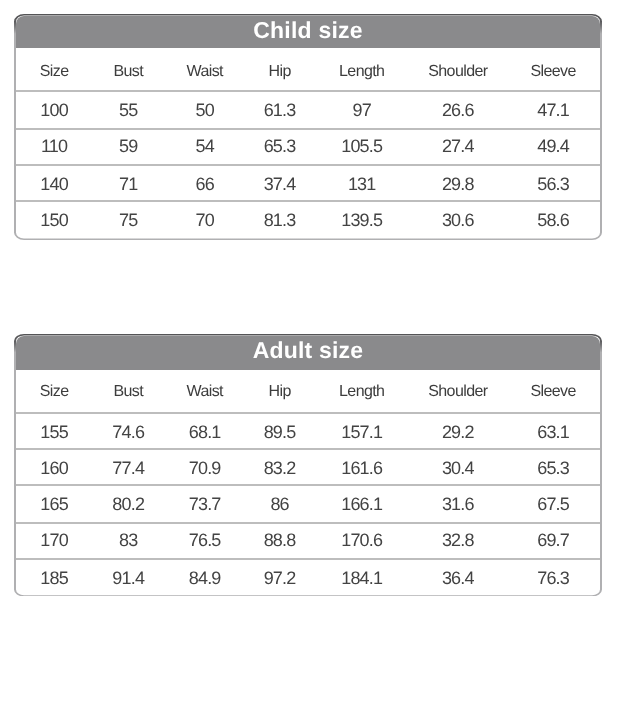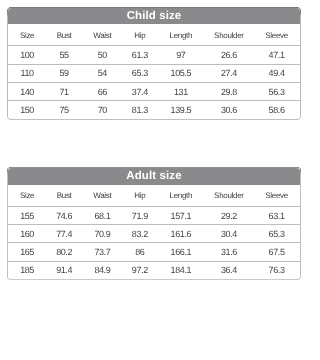--- a/index.html
+++ b/index.html
@@ -196,21 +196,21 @@
               <th>Length</th>
               <th>Shoulder</th>
               <th>Sleeve</th>
             </tr>
           </thead>
       <tbody>
             <tr>
               <td>155</td>
               <td>74.6</td>
               <td>68.1</td>
-              <td>71.9</td>
+              <td>89.5</td>
               <td>157.1</td>
               <td>29.2</td>
               <td>63.1</td>
             </tr>
             <tr>
               <td>160</td>
               <td>77.4</td>
               <td>70.9</td>
               <td>83.2</td>
               <td>161.6</td>
@@ -218,20 +218,29 @@
               <td>65.3</td>
             </tr>
             <tr>
               <td>165</td>
               <td>80.2</td>
               <td>73.7</td>
               <td>86</td>
               <td>166.1</td>
               <td>31.6</td>
               <td>67.5</td>
+            </tr>
+            <tr>
+              <td>170</td>
+              <td>83</td>
+              <td>76.5</td>
+              <td>88.8</td>
+              <td>170.6</td>
+              <td>32.8</td>
+              <td>69.7</td>
             </tr>
             <tr>
               <td>185</td>
               <td>91.4</td>
               <td>84.9</td>
               <td>97.2</td>
               <td>184.1</td>
               <td>36.4</td>
               <td>76.3</td>
             </tr>

